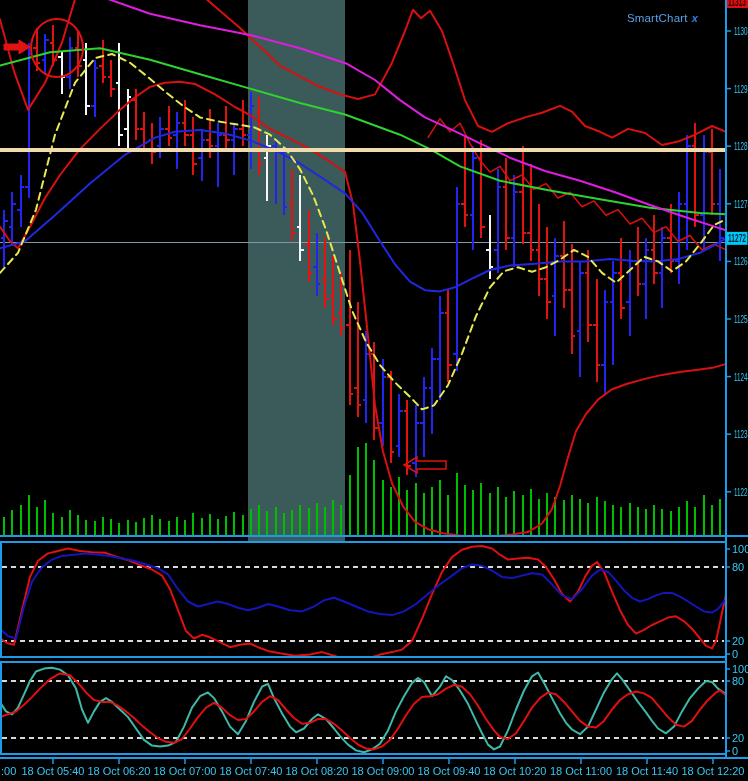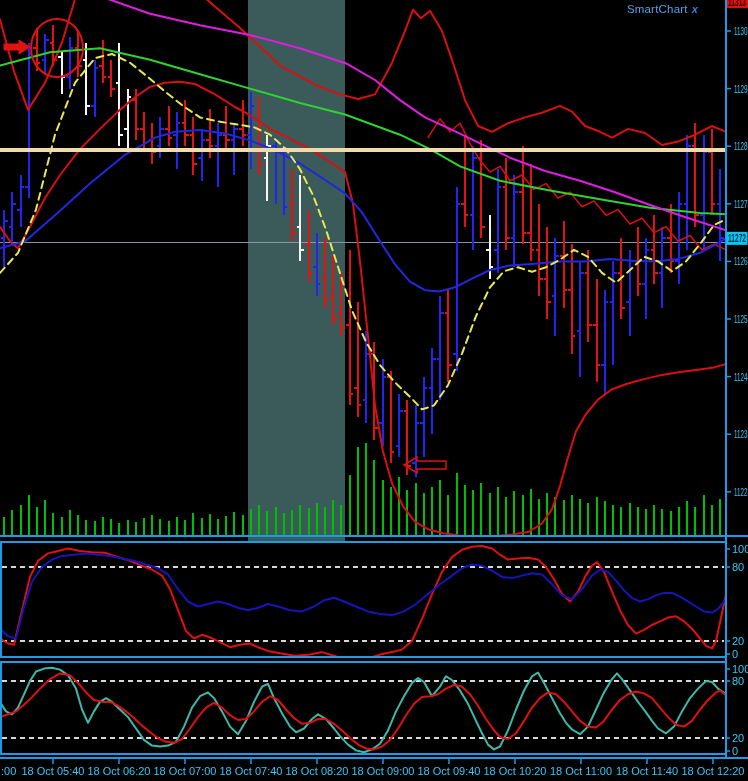--- a/index.html
+++ b/index.html
@@ -1,19 +1,19 @@
 <!DOCTYPE html>
 <html><head>
 <meta charset="utf-8">
 <style>
   html,body{margin:0;padding:0;background:#000;}
   .root{position:relative;width:748px;height:781px;background:#000;overflow:hidden;
         font-family:"Liberation Sans",sans-serif;}
   svg{display:block;}
-  .title{position:absolute;top:3px;right:50px;font-size:11.5px;color:#5AA0E6;
+  .title{position:absolute;top:12px;right:50px;font-size:11.5px;color:#5AA0E6;
          letter-spacing:0.2px;white-space:nowrap;}
   .title .x{color:#2E7FE0;font-weight:bold;font-style:italic;margin-left:4px;font-size:11px;}
   text{font-family:"Liberation Sans",sans-serif;}
 </style>
 </head>
 <body>
 
 <div class="root">
   <svg id="cv" width="748" height="781">
       <defs>

